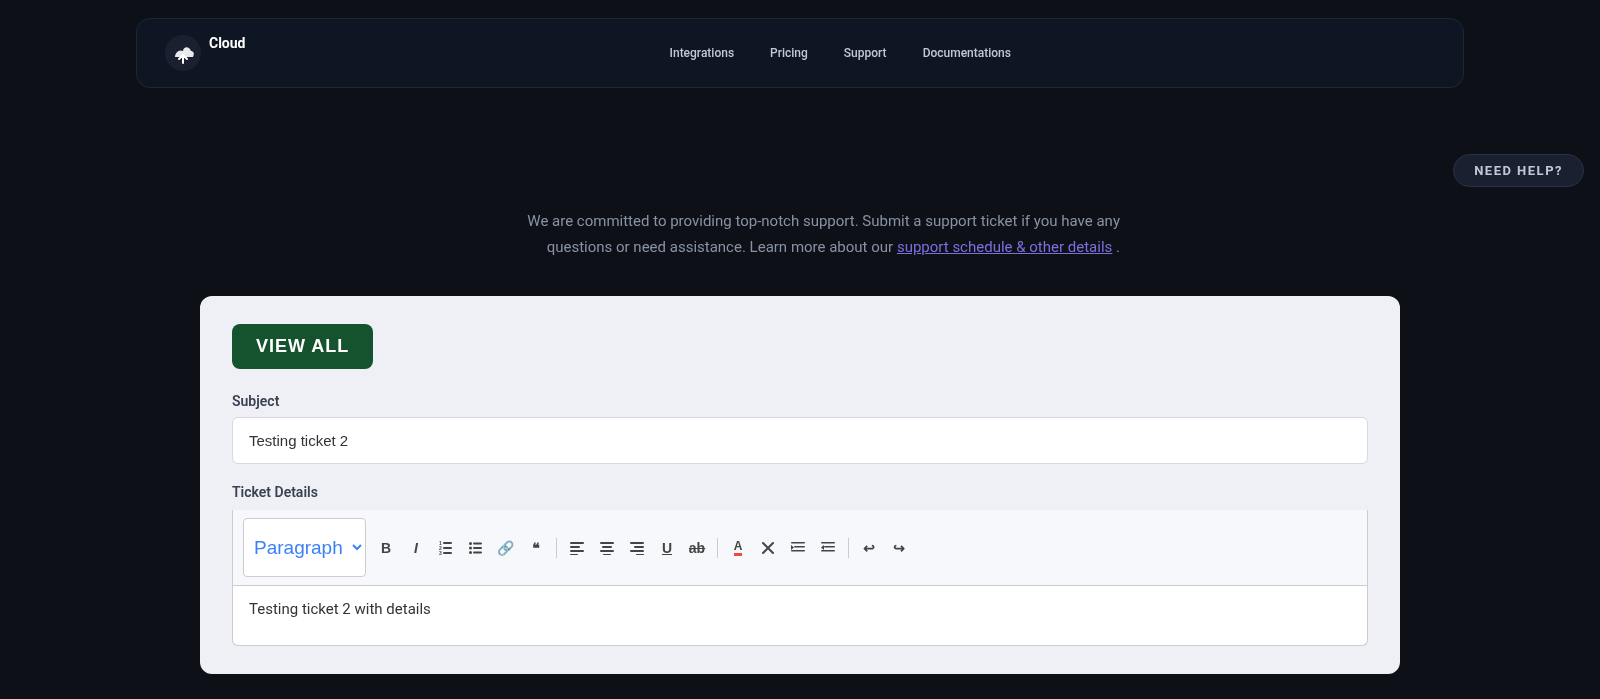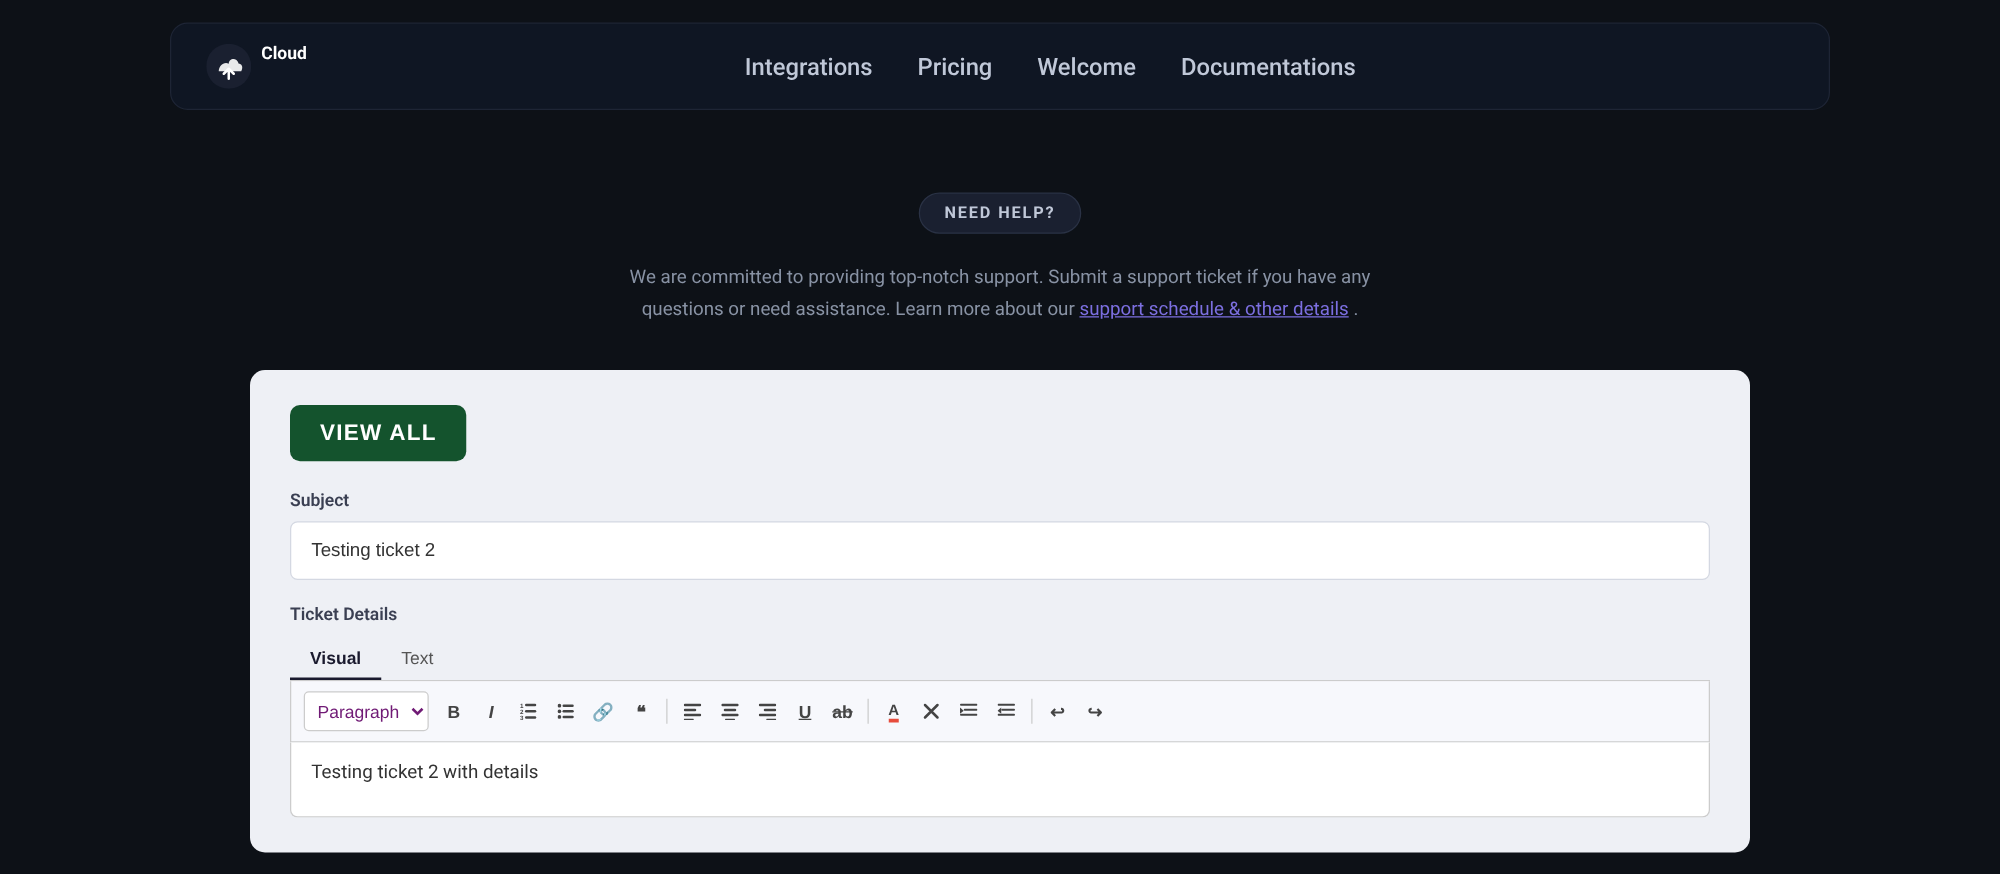--- a/index.html
+++ b/index.html
@@ -44,27 +44,27 @@
     }
     .navbar-links {
       display: flex;
       align-items: center;
       gap: 36px;
       margin: 0 auto;
     }
     .navbar-links a {
       color: #c0c8d8;
       text-decoration: none;
-      font-size: 19px;
+      font-size: 12px;
       font-weight: 500;
     }
 
     
     .hero {
-      text-align: center;
+      text-align: right;
       padding: 48px 16px 36px;
     }
     .need-help-badge {
       display: inline-block;
       background: #1a2030;
       border: 1px solid #2a3245;
       border-radius: 50px;
       padding: 8px 20px;
       font-size: 13px;
       font-weight: 700;
@@ -191,24 +191,24 @@
       gap: 2px;
       padding: 8px 10px;
       border: 1px solid #ccc;
       border-top: none;
       background: #f7f8fc;
       flex-wrap: wrap;
     }
     .toolbar-select {
       border: 1px solid #ccc;
       border-radius: 4px;
-      padding: 6px 6px;
-      font-size: 14px;
+      padding: 17px 6px;
+      font-size: 19px;
       background: #fff;
-      color: #701a75;
+      color: #3b82f6;
       cursor: pointer;
       margin-right: 4px;
     }
     .toolbar-btn {
       width: 28px;
       height: 28px;
       display: flex;
       align-items: center;
       justify-content: center;
       border: none;
@@ -247,21 +247,21 @@
       <svg class="logo-icon" viewBox="0 0 36 36" fill="none" xmlns="http://www.w3.org/2000/svg">
         <circle cx="18" cy="18" r="18" fill="#1a2030"></circle>
         <path d="M10 22 C10 18, 14 14, 18 16 C18 12, 24 10, 26 16 C28 16, 30 18, 28 22 Z" fill="white" opacity="0.9"></path>
         <path d="M14 24 L18 20 M22 24 L18 20 M18 20 L18 28" stroke="white" stroke-width="2" stroke-linecap="round" fill="none"></path>
       </svg>
       <span>Cloud</span>
     </div>
     <div class="navbar-links">
       <a href="#">Integrations</a>
       <a href="#">Pricing</a>
-      <a href="#">Welcome</a>
+      <a href="#">Support</a>
       <a href="#">Documentations</a>
     </div>
   </nav>
 </div>
 
 <div class="hero">
   <div class="need-help-badge">NEED HELP?</div>
   <p class="hero-subtitle">
     <span>We are committed to providing top-notch support. Submit a support ticket if you have any questions or need assistance. Learn more about our</span>
     <a href="#">support schedule &amp; other details</a>
@@ -276,24 +276,20 @@
     </div>
 
     
     <label class="field-label">Subject</label>
     <input type="text" class="subject-input" value="Testing ticket 2" style="">
 
     
     <label class="ticket-details-label">Ticket Details</label>
 
     
-    <div class="editor-tabs">
-      <button class="editor-tab active">Visual</button>
-      <button class="editor-tab">Text</button>
-    </div>
 
     
     <div class="editor-toolbar">
       <select class="toolbar-select">
         <option>Paragraph</option>
       </select>
 
       <button class="toolbar-btn" title="Bold">
           <b>B</b>
         </button>

